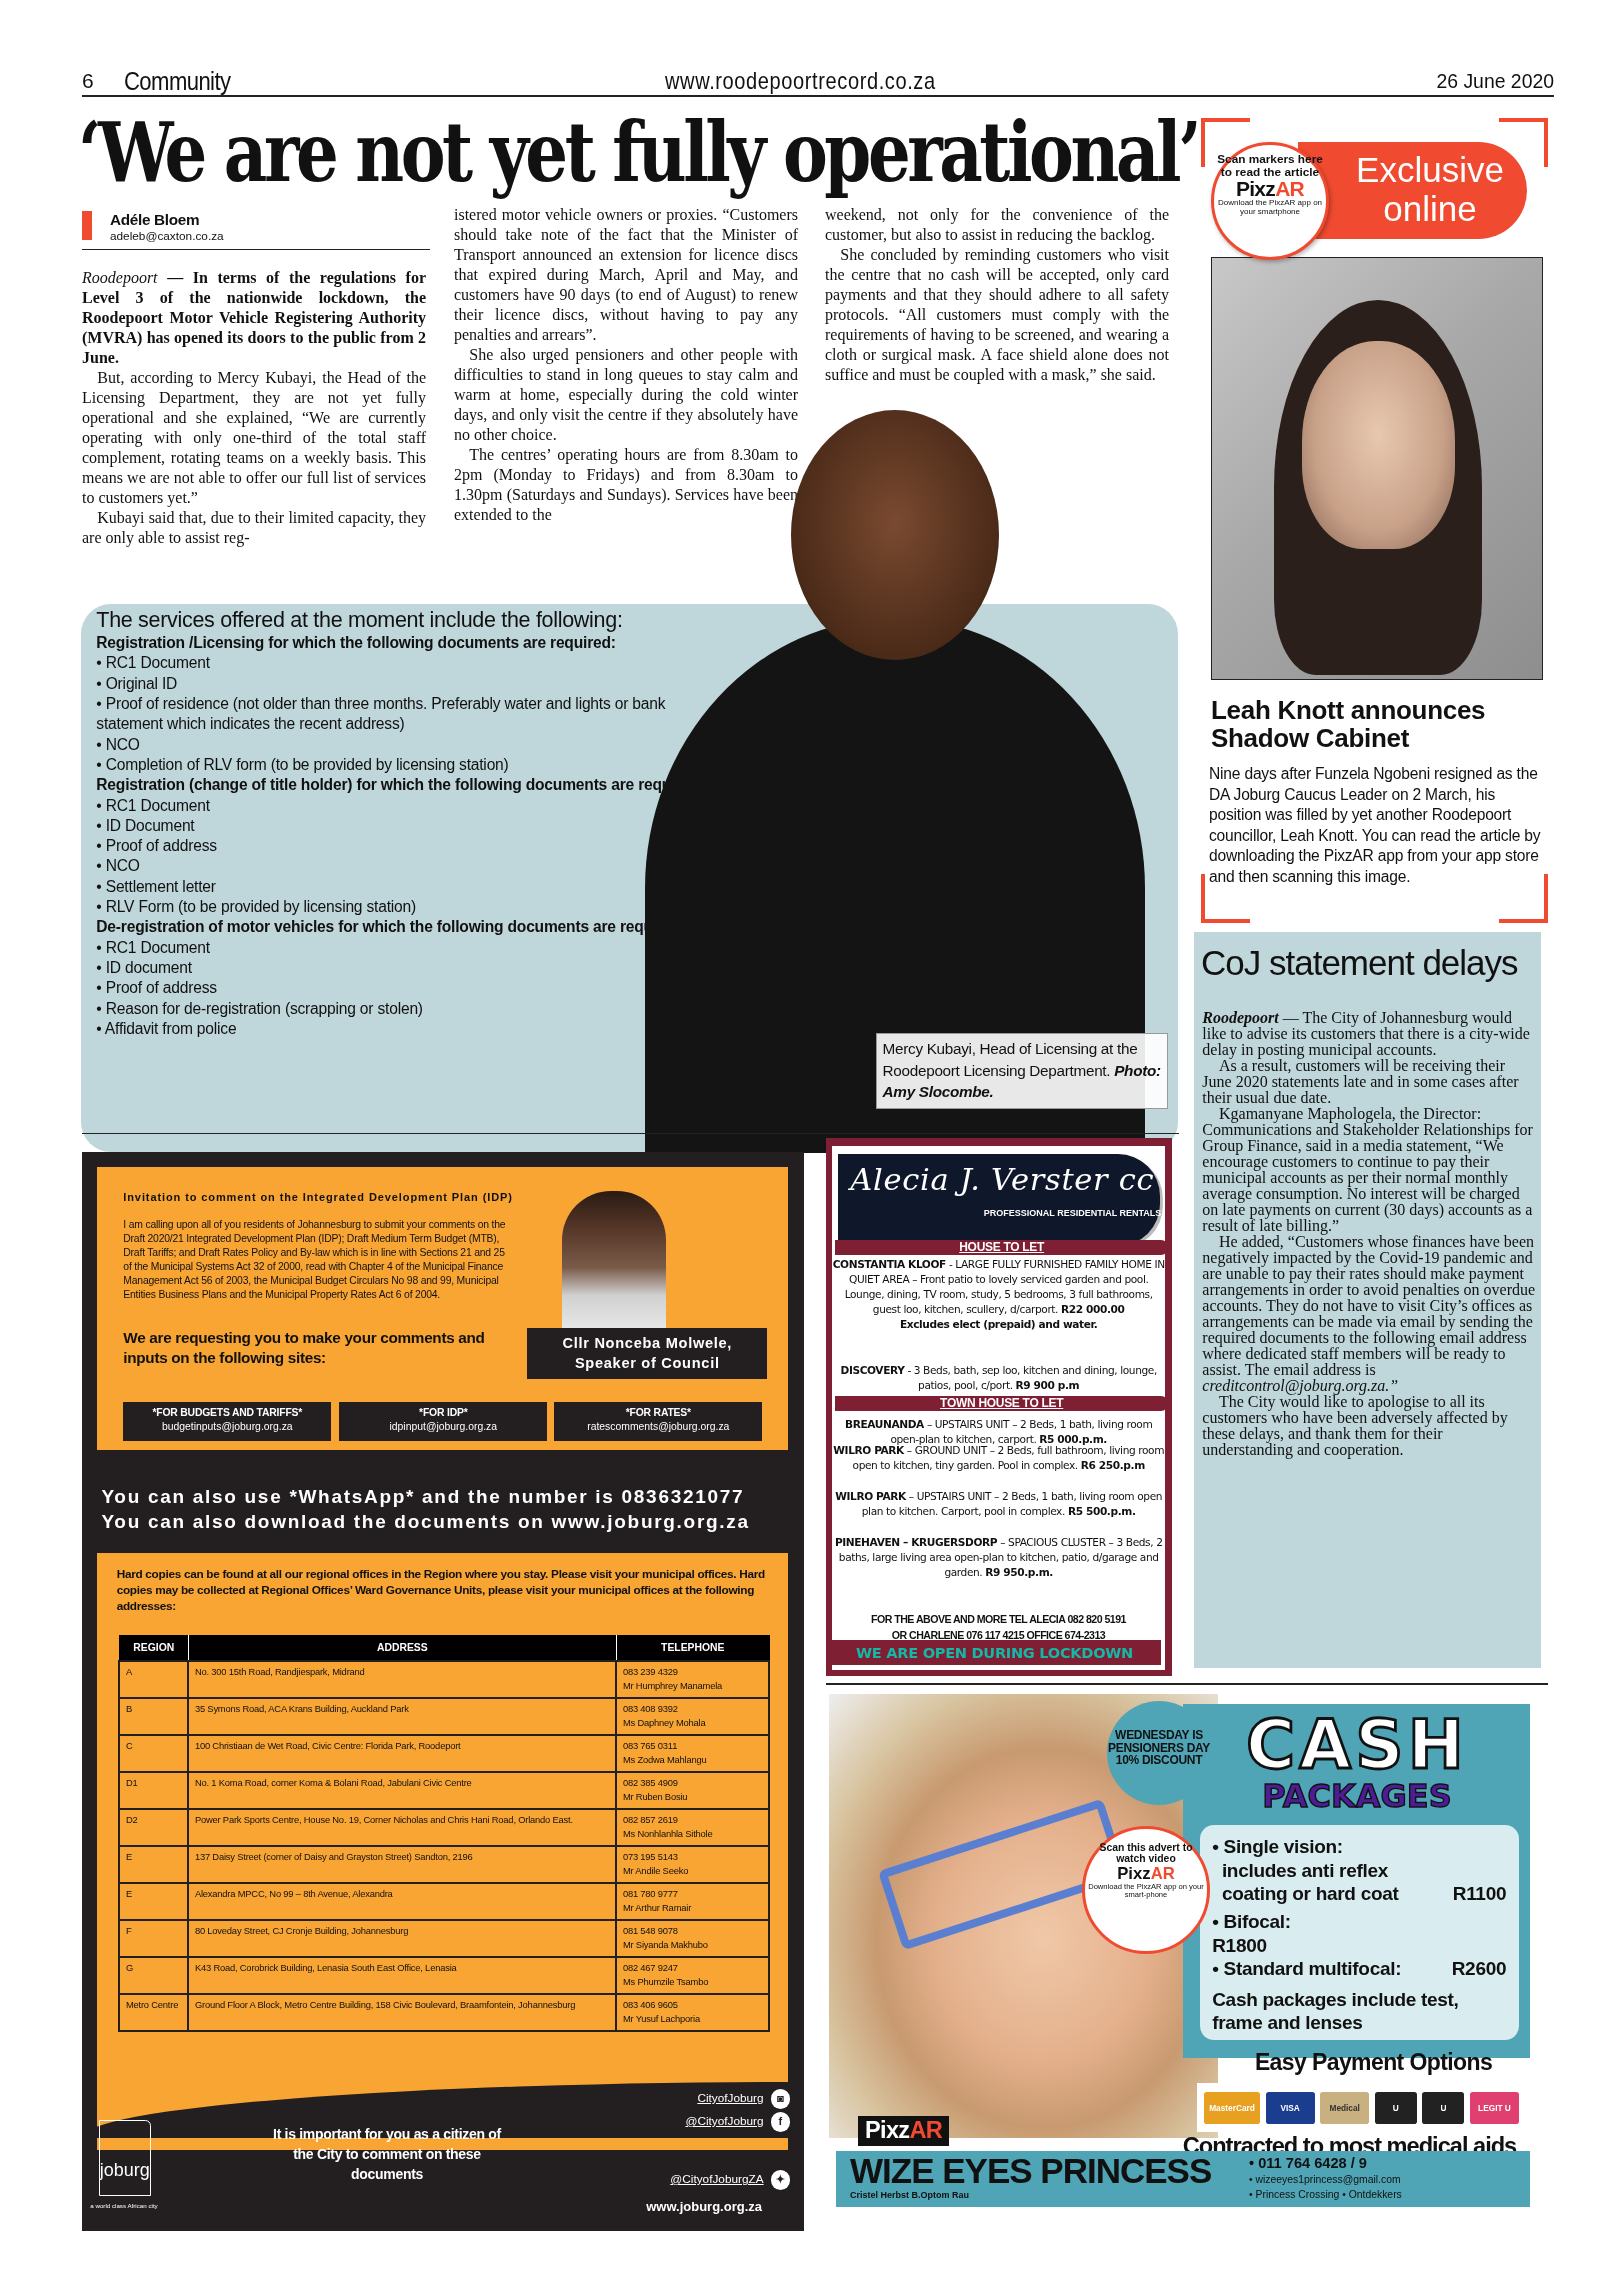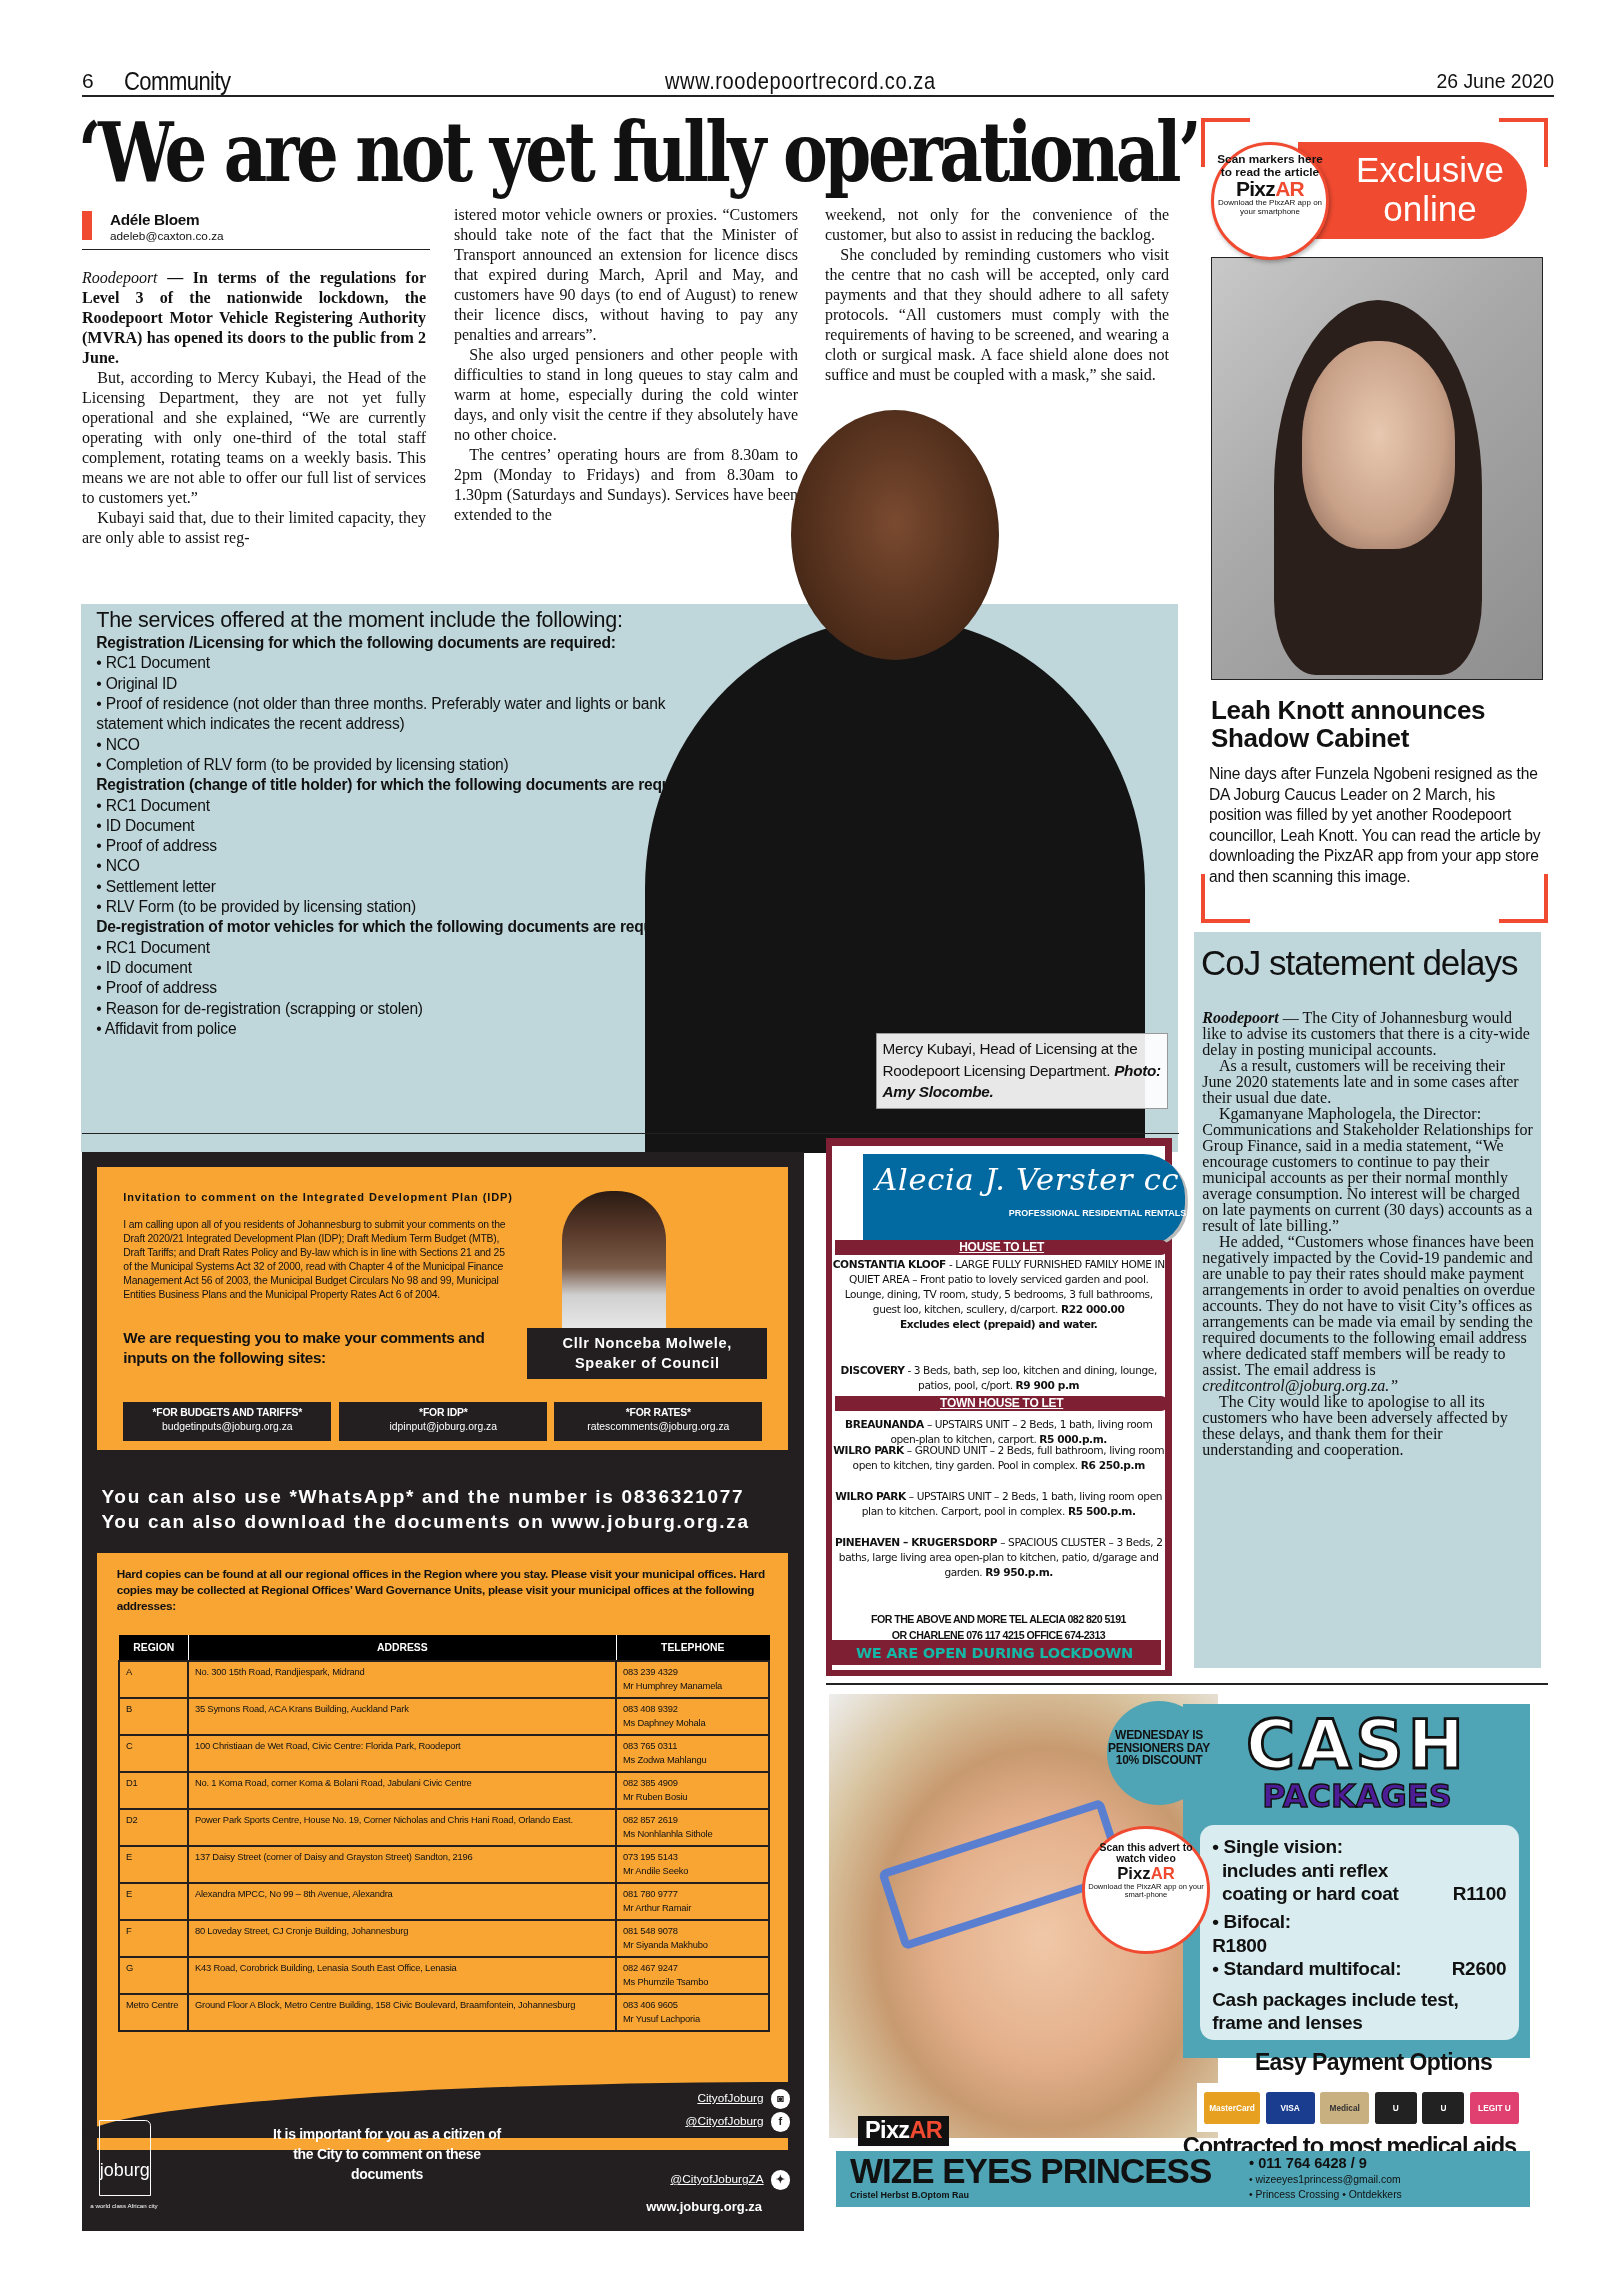--- a/index.html
+++ b/index.html
@@ -24,21 +24,21 @@
   .byline-email { left: 28px; top: 18px; font-size: 11.8px; font-family: "Liberation Sans", sans-serif; }
 
   .col { font-size: 16px; line-height: 20px; text-align: justify; }
   .col p { text-indent: 15.3px; }
   .col p.noindent { text-indent: 0; }
   .col1 { left: 82px; top: 268px; width: 344px; }
   .col2 { left: 454px; top: 205px; width: 344px; }
   .col3 { left: 825px; top: 205px; width: 344px; }
 
   
-  .services { left: 81px; top: 604px; width: 1097px; height: 548px; background: #bfd6da; }
+  .services { left: 81px; top: 604px; width: 1097px; height: 548px; background: #bfd6da; border-radius: 30px; }
   .services-text { left: 15.3px; top: 4.2px; width: 625px; font-family: "Liberation Sans", sans-serif; }
   .services-title { font-size: 21.5px; line-height: 25px; letter-spacing: -0.3px; }
   .services-sub { font-size: 15.6px; font-weight: bold; line-height: 20.3px; letter-spacing: -0.2px; }
   .services-item { font-size: 15.6px; line-height: 20.3px; letter-spacing: -0.2px; }
 
   .photo-main { left: 541px; top: 389px; width: 636px; height: 764px; overflow: hidden; }
   .photo-caption { left: 876px; top: 1033px; width: 292px; height: 76px; background: rgba(255,255,255,0.9); border: 0.7px solid #999; padding: 4.2px 5.6px; font-family: "Liberation Sans", sans-serif; font-size: 15.3px; line-height: 21.5px; letter-spacing: -0.3px; }
 
   
   .pixz-frame { left: 1201px; top: 118px; width: 347px; height: 805px; }
@@ -86,21 +86,21 @@
   .jb-logo { left: 16.7px; top: 968px; width: 52px; height: 76px; border: 1.4px solid #fff; border-top-right-radius: 5.6px; color: #fff; text-align: center; font-family: "Liberation Sans", sans-serif; font-size: 18px; padding-top: 39px; }
   .jb-tag { left: 8.3px; top: 1050px; color: #fff; font-family: "Liberation Sans", sans-serif; font-size: 6.2px; }
   .jb-citizen { left: 121px; top: 972px; width: 250px; color: #fff; text-align: center; font-family: "Liberation Sans", sans-serif; font-size: 14px; font-weight: bold; line-height: 20px; letter-spacing: -0.3px; }
   .jb-social { right: 14px; width: 208px; text-align: right; color: #fff; font-family: "Liberation Sans", sans-serif; font-size: 11.8px; height: 22px; line-height: 22px; text-decoration: underline; }
   .jb-social .ico { display: inline-block; width: 19.4px; height: 19.4px; border-radius: 50%; background: #fff; color: #231f20; text-align: center; line-height: 19.4px; font-weight: bold; font-size: 11px; margin-left: 7px; vertical-align: middle; }
   .jb-url { right: 42px; top: 1047px; color: #fff; font-family: "Liberation Sans", sans-serif; font-size: 13px; font-weight: bold; }
 
   
   .alecia { left: 826px; top: 1138px; width: 346px; height: 538px; background: #7e1f33; border: 2.1px solid #7e1f33; }
   .alecia-inner { left: 4.2px; top: 5.6px; width: 333px; height: 524px; background: #fff; }
-  .alecia-logo { left: 5.6px; top: 8.3px; width: 322px; height: 92px; background: #0369a1; border-radius: 0 42px 42px 0; box-shadow: 2.8px 2.1px 0 #bbb; color: #fff; margin-left: 25px; }
+  .alecia-logo { left: 5.6px; top: 8.3px; width: 322px; height: 92px; background: #0f172a; border-radius: 0 42px 42px 0; box-shadow: 2.8px 2.1px 0 #bbb; color: #fff; }
   .alecia-name { left: 12.5px; top: 8.3px; font-family: "DejaVu Serif", serif; font-style: italic; font-size: 30.5px; letter-spacing: 0.7px; white-space: nowrap; }
   .alecia-sub { left: 146px; top: 54px; font-family: "Liberation Sans", sans-serif; font-size: 9px; font-weight: bold; white-space: nowrap; }
   .alecia-band { left: 3px; width: 333px; height: 15.3px; background: #7e1f33; color: #fff; text-align: center; font-family: "Liberation Sans", sans-serif; font-size: 12px; font-weight: bold; line-height: 15.3px; letter-spacing: -0.3px; border-radius: 0 7px 7px 0; text-decoration: underline; }
   .alecia-text { left: 0; width: 333px; text-align: center; font-family: "DejaVu Sans", sans-serif; font-size: 10.6px; line-height: 15px; letter-spacing: -0.4px; }
   .alecia-text b { font-weight: bold; }
   .alecia-foot { left: 0; width: 333px; text-align: center; font-family: "Liberation Sans", sans-serif; font-size: 11.8px; font-weight: bold; line-height: 14.6px; letter-spacing: -0.6px; transform: scaleX(0.9); }
   .alecia-open { left: 0; top: 500px; width: 333px; height: 25px; background: #7e1f33; color: #14b8a6; text-align: center; font-family: "DejaVu Sans", sans-serif; font-size: 14.6px; font-weight: bold; line-height: 25px; letter-spacing: -0.3px; }
 
   .divider-h2 { left: 826px; top: 1683px; width: 722px; height: 2.1px; background: #222; }
 

